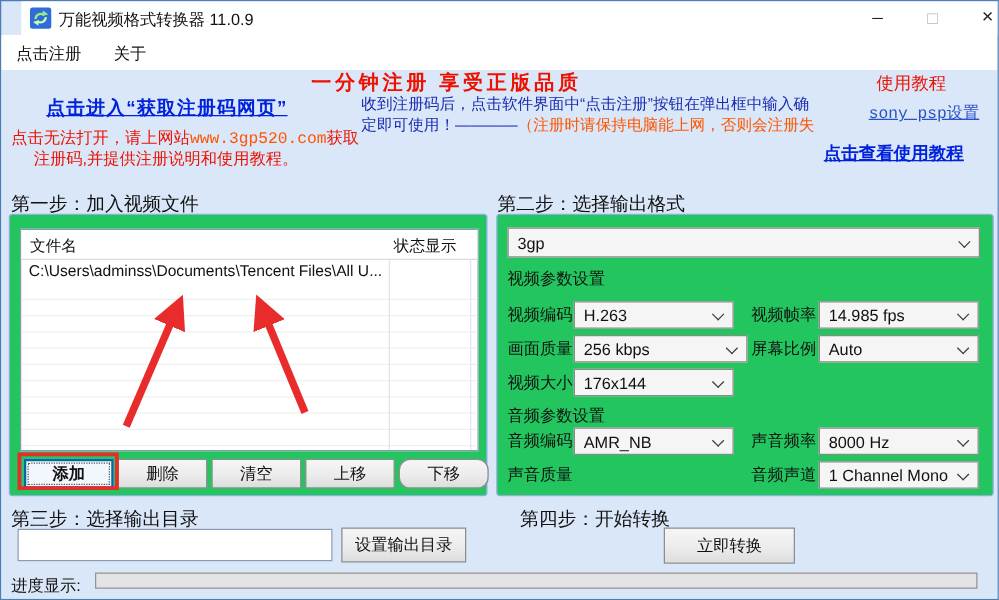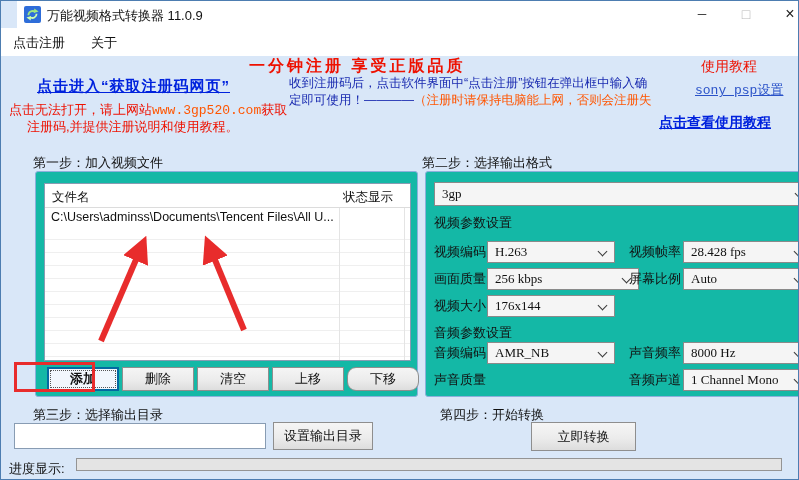--- a/index.html
+++ b/index.html
@@ -32,42 +32,42 @@
   .fb1 .url { color: #ff5500; font-family: "Liberation Mono", "DejaVu Sans Mono", monospace; font-size: 13px; }
   .fb2 { left: 26px; top: 62px; font-size: 13px; color: #ee1100; }
   .inst { left: 288px; top: 19px; width: 366px; font-size: 12.5px; line-height: 16.5px; white-space: nowrap; }
   .inst .navy { color: #1a2bb0; }
   .inst .orange { color: #ff5500; }
   .inst .olink { color: #ff5500; text-decoration: underline; cursor: pointer; }
   .inst .red { color: #ee1100; }
   .sony { left: 694px; top: 25px; font-size: 13px; color: #2a52c8; text-decoration: underline; cursor: pointer; font-family: "Liberation Mono", "DejaVu Sans Mono", monospace; }
   .viewtut { left: 658px; top: 58px; font-size: 14px; font-weight: bold; color: #0022dd; text-decoration: underline; cursor: pointer; }
   
-  .steplabel { font-size: 13px; color: #111; margin-left: 24px; }
-  
-  .groupbox { position: absolute; border: 1px solid #8cb0dc; border-radius: 3px; background: #14b8a6; margin-left: 28px; }
+  .steplabel { font-size: 15px; color: #111; }
+  
+  .groupbox { position: absolute; border: 1px solid #8cb0dc; border-radius: 3px; background: #22c55e; }
   
   .listview { position: absolute; left: 8px; top: 11px; width: 367px; height: 178px; background: #fff; border: 1px solid #889cb3; overflow: hidden; }
   .lv-header { position: relative; height: 24px; border-bottom: 1px solid #dcdcdc; background: #fff; }
   .lv-h-cell { position: absolute; top: 5px; font-size: 12.5px; color: #111; }
   .lv-h-file { left: 7px; }
   .lv-h-status { left: 298px; }
   .lv-vline { position: absolute; top: 0; bottom: 0; width: 1px; background: #e4e4e4; }
   .lv-file-row { position: relative; height: 19px; font-size: 12.5px; color: #111; padding-left: 6px; line-height: 19px; }
   .lv-grid { height: 13px; border-bottom: 1px solid #efefef; }
   
   .lbtn { position: absolute; top: 195px; width: 72px; height: 24px; font-size: 13px; color: #111;
           display: flex; align-items: center; justify-content: center;
           background: linear-gradient(#f5f5f5, #ececec 55%, #dddddd); border: 1px solid #8e8e8e; cursor: pointer; }
   .lbtn.add { left: 11px; border: 2px solid #0369a1; background: #f2f7fd; font-weight: bold; }
   .lbtn.add::after { content: ""; position: absolute; inset: 1px; border: 1px dotted #555; }
   .lbtn.b1 { left: 86px; } .lbtn.b2 { left: 161px; } .lbtn.b3 { left: 236px; } .lbtn.b4 { left: 311px; border-radius: 9px; }
   
   .combo { position: absolute; height: 22px; background: #f5f5f5; border: 1px solid #8a8a8a;
-           font-size: 13px; color: #111; display: flex; align-items: center; padding: 0 20px 0 7px; cursor: pointer; font-family: Liberation Serif, serif; }
+           font-size: 13px; color: #111; display: flex; align-items: center; padding: 0 20px 0 7px; cursor: pointer; }
   .combo .chev { position: absolute; right: 8px; top: 6px; width: 7px; height: 7px;
                  border-right: 1.6px solid #3a3a3a; border-bottom: 1.6px solid #3a3a3a; transform: rotate(45deg); }
   .plabel { position: absolute; font-size: 13px; color: #111; line-height: 22px; white-space: nowrap; }
   .sectionlabel { position: absolute; font-size: 13px; color: #111; white-space: nowrap; }
   
   .outdir-input { position: absolute; left: 13px; top: 367px; width: 252px; height: 26px; background: #fff;
                   border: 1px solid #889cb3; font-size: 13px; padding: 0 5px; }
   .graybtn { position: absolute; font-size: 13px; color: #111; display: flex; align-items: center; justify-content: center;
              background: linear-gradient(#f5f5f5, #ececec 55%, #dddddd); border: 1px solid #8e8e8e; cursor: pointer; }
   .setdir { left: 272px; top: 366px; width: 100px; height: 28px; }
@@ -169,26 +169,26 @@
 
       <span class="sectionlabel" style="left:8px; top:42px;">视频参数设置</span>
 
       <span class="plabel" style="left:8px; top:69px;">视频编码</span>
       <div class="combo" style="left:61px; top:69px; width:128px;">
         <span>H.263</span>
           <span class="chev"></span>
       </div>
       <span class="plabel" style="left:203px; top:69px;">视频帧率</span>
       <div class="combo" style="left:257px; top:69px; width:128px;">
-        <span>28.428 fps</span>
+        <span>14.985 fps</span>
           <span class="chev"></span>
       </div>
 
       <span class="plabel" style="left:8px; top:96px;">画面质量</span>
-      <div class="combo" style="left:61px; top:96px; width:152px;">
+      <div class="combo" style="left:61px; top:96px; width:139px;">
         <span>256 kbps</span>
           <span class="chev"></span>
       </div>
       <span class="plabel" style="left:203px; top:96px;">屏幕比例</span>
       <div class="combo" style="left:257px; top:96px; width:128px;">
         <span>Auto</span>
           <span class="chev"></span>
       </div>
 
       <span class="plabel" style="left:8px; top:123px;text-align:right;">视频大小</span>

